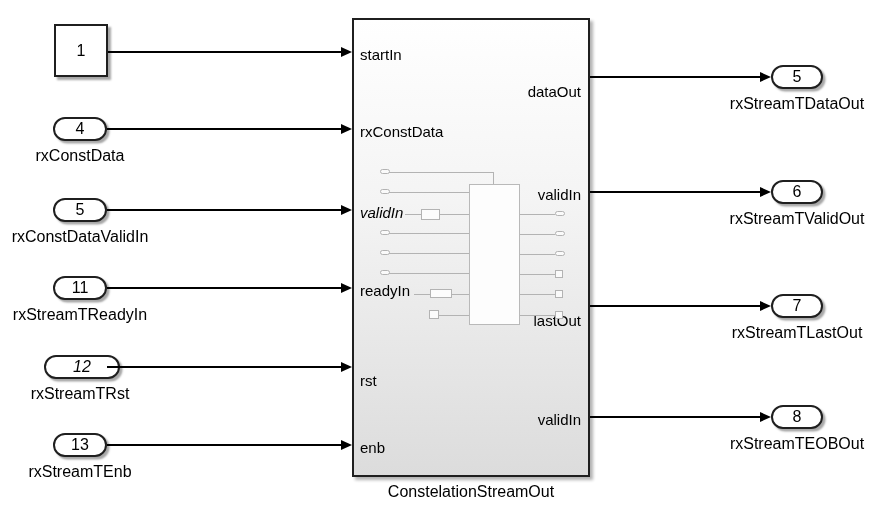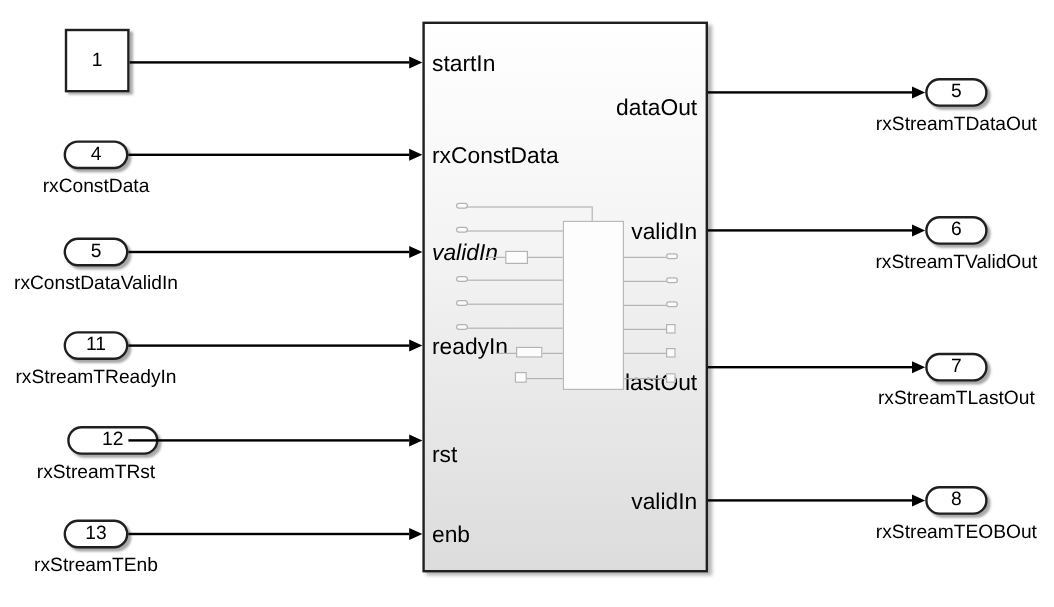--- a/index.html
+++ b/index.html
@@ -13,21 +13,21 @@
   .oval{border-radius:12px;}
   .ext-label{position:absolute;width:240px;text-align:center;font-size:16px;line-height:18px;}
   .wire{position:absolute;height:1.5px;background:#000;}
   .arrow{position:absolute;width:0;height:0;border-top:5px solid transparent;
          border-bottom:5px solid transparent;border-left:11px solid #000;}
   #subsystem{
     position:absolute;left:352px;top:18px;width:238px;height:459px;box-sizing:border-box;
     border:2px solid #1f1f1f;box-shadow:3px 3px 3px rgba(0,0,0,0.3);
     background:linear-gradient(180deg,#ffffff 0%,#f4f4f4 40%,#dcdcdc 100%);
   }
-  .pl{position:absolute;font-size:19px;white-space:nowrap;transform:translateY(-50%);}
+  .pl{position:absolute;font-size:15px;white-space:nowrap;transform:translateY(-50%);}
   .pl.left{left:6px;}
   .pl.right{right:7px;}
   
   .pv{position:absolute;background:#b3b3b3;}
   .pv-line{height:1px;}
   .pv-vline{width:1px;}
   .pv-shape{position:absolute;box-sizing:border-box;border:1px solid #b3b3b3;background:#fafafa;}
   .pv-oval{width:10px;height:5px;border-radius:3px;}
   .pv-sq{width:8px;height:8px;}
   .pv-rect{background:#fcfcfc;}
@@ -52,21 +52,21 @@
   <div class="blk oval" style="left:53px;top:198px;width:54px;height:24px;">
     <span>5</span>
   </div>
   <div class="ext-label" style="left:-40px;top:228px;">rxConstDataValidIn</div>
 
   <div class="blk oval" style="left:53px;top:276px;width:54px;height:24px;">
     <span>11</span>
   </div>
   <div class="ext-label" style="left:-40px;top:306px;">rxStreamTReadyIn</div>
 
-  <div class="blk oval" style="left:56px;top:355px;width:76px;height:24px;">
+  <div class="blk oval" style="left:44px;top:355px;width:76px;height:24px;font-style:italic;">
     <span>12</span>
   </div>
   <div class="ext-label" style="left:-40px;top:385px;">rxStreamTRst</div>
 
   <div class="blk oval" style="left:53px;top:433px;width:54px;height:24px;">
     <span>13</span>
   </div>
   <div class="ext-label" style="left:-40px;top:463px;">rxStreamTEnb</div>
 
   <div class="wire" style="left:108px;top:51px;width:233px;"></div>
@@ -135,20 +135,21 @@
 
       <div class="pv-shape pv-oval" style="left:201px;top:191px;"></div>
       <div class="pv-shape pv-oval" style="left:201px;top:211px;"></div>
       <div class="pv-shape pv-oval" style="left:201px;top:231px;"></div>
       <div class="pv-shape pv-sq" style="left:201px;top:250px;"></div>
       <div class="pv-shape pv-sq" style="left:201px;top:270px;"></div>
       <div class="pv-shape pv-sq" style="left:201px;top:291px;"></div>
     </div>
   </div>
 
+  <div class="name-label" style="left:321px;top:483px;width:300px;">ConstelationStreamOut</div>
 
   <div class="wire" style="left:590px;top:76px;width:171px;"></div>
   <div class="arrow" style="left:760px;top:72px;"></div>
 
   <div class="wire" style="left:590px;top:191px;width:171px;"></div>
   <div class="arrow" style="left:760px;top:187px;"></div>
 
   <div class="wire" style="left:590px;top:305px;width:171px;"></div>
   <div class="arrow" style="left:760px;top:301px;"></div>
 

